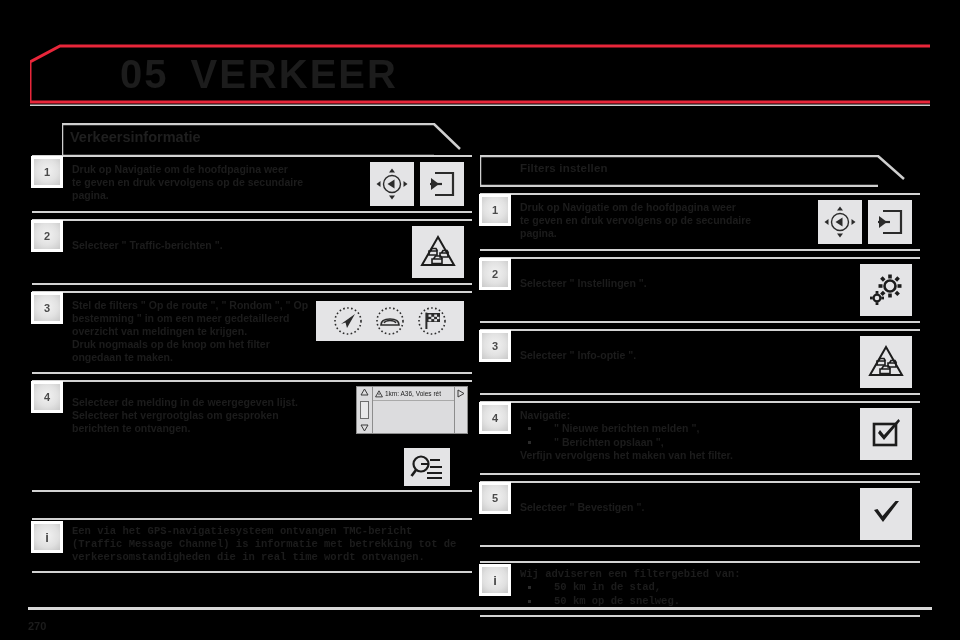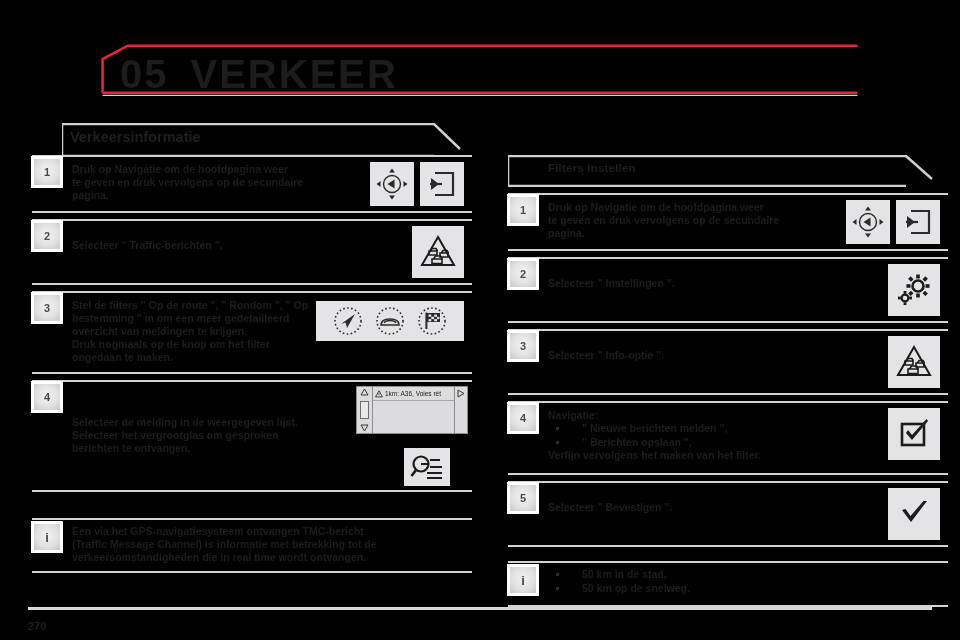--- a/index.html
+++ b/index.html
@@ -4,41 +4,41 @@
 <style>
   html,body{margin:0;padding:0;}
   body{
     width:960px;height:640px;background:#000;overflow:hidden;
     font-family:"Liberation Sans","DejaVu Sans",sans-serif;
     color:#1a1a1a;position:relative;
   }
   .page{position:absolute;inset:0;}
 
   
-  .chapter{position:absolute;left:30px;top:44px;width:900px;height:52px;}
+  .chapter{position:absolute;left:30px;top:44px;width:900px;height:62px;}
   .chapter .redline{position:absolute;left:0;top:0;width:100%;height:100%;}
   .chapter-title{
     position:absolute;left:90px;top:6px;
     font-size:40px;font-weight:bold;letter-spacing:2px;color:#1c1c1c;
     line-height:48px;white-space:nowrap;
   }
   .chapter-num{margin-right:22px;}
 
   
   .section-banner{
     position:absolute;left:62px;top:123px;width:400px;height:34px;
   }
   .section-banner .txt{
     position:absolute;left:8px;top:6px;font-size:14.5px;font-weight:bold;color:#1f1f1f;
   }
 
   
   .col{position:absolute;top:155px;width:440px;}
   .col-left{left:32px;}
-  .col-right{left:508px;}
+  .col-right{left:480px;}
 
   .subhead{
     position:relative;height:32px;margin-bottom:6px;
   }
   .subhead .txt{
     position:absolute;left:40px;top:7px;font-size:11.5px;font-weight:bold;color:#1d1d1d;
     letter-spacing:.2px;
   }
   .subhead svg{position:absolute;left:0;top:0;}
 
@@ -82,21 +82,21 @@
     position:relative;display:flex;align-items:flex-start;
     border-top:2px solid #d2d2d2;border-bottom:2px solid #d2d2d2;background:#000;
     min-height:42px;
   }
   .note-badge{
     width:26px;height:26px;flex:0 0 26px;margin:4px 0 0 2px;
     background:radial-gradient(circle at 50% 45%, #f2f2f2 0%, #e0e0e0 60%, #c6c6c6 100%);
     color:#4d4d4d;font-size:13px;font-weight:bold;font-style:normal;
     display:flex;align-items:center;justify-content:center;box-shadow:0 0 0 3px #fff;
   }
-  .note-body{padding:5px 6px 7px 12px;flex:1;}
+  .note-body{padding:5px 6px 7px 12px;flex:1;font-family:Liberation Mono, monospace;}
   .note-text{font-size:10.5px;font-weight:bold;line-height:13px;color:#1c1c1c;white-space:pre-line;}
 
   
   .screen-mock{
     position:absolute;right:4px;top:4px;width:110px;height:46px;
     background:#dcdcde;border:1px solid #8d8d8d;display:flex;
   }
   .screen-scroll{
     width:15px;border-right:1px solid #8d8d8d;display:flex;flex-direction:column;
     align-items:center;justify-content:space-between;padding:1px 0;background:#dcdcde;
@@ -240,21 +240,21 @@
               </g>
               <line x1="11.4" y1="8.6" x2="11.4" y2="25" stroke="#2b2b2b" stroke-width="2"></line>
             </svg>
           </span>
         </div>
       </div>
     </div>
 
     <div class="step" style="min-height:108px">
       <div class="step-badge">4</div>
-      <div class="step-body" style="padding-top:34px">
+      <div class="step-body" style="padding-top:14px">
         <div class="step-text">Selecteer de melding in de weergegeven lijst.
 Selecteer het vergrootglas om gesproken
 berichten te ontvangen.</div>
       </div>
       <div class="screen-mock">
         <div class="screen-scroll">
           <svg width="9" height="8" viewBox="0 0 9 8">
               <path d="M4.5 1 L8 7 H1 Z" fill="none" stroke="#3a3a3a" stroke-width="1"></path>
             </svg>
           <div class="thumb"></div>
@@ -421,20 +421,21 @@
           <svg width="32" height="32" viewBox="0 0 32 32">
             <path d="M4 12 L13 24 L29 3 L25.5 3 L12.5 18 L7.5 11 Z" fill="#1c1c1c"></path>
           </svg>
         </div>
       </div>
     </div>
 
     <div class="note" style="margin-top:14px">
       <div class="note-badge">i</div>
       <div class="note-body">
+        <div class="note-text">Wij adviseren een filtergebied van:</div>
         <ul class="bullets">
           <li>50 km in de stad,</li>
           <li>50 km op de snelweg.</li>
         </ul>
       </div>
     </div>
   </div>
 
   <div class="footrule"></div>
   <div class="pagenum">270</div>

